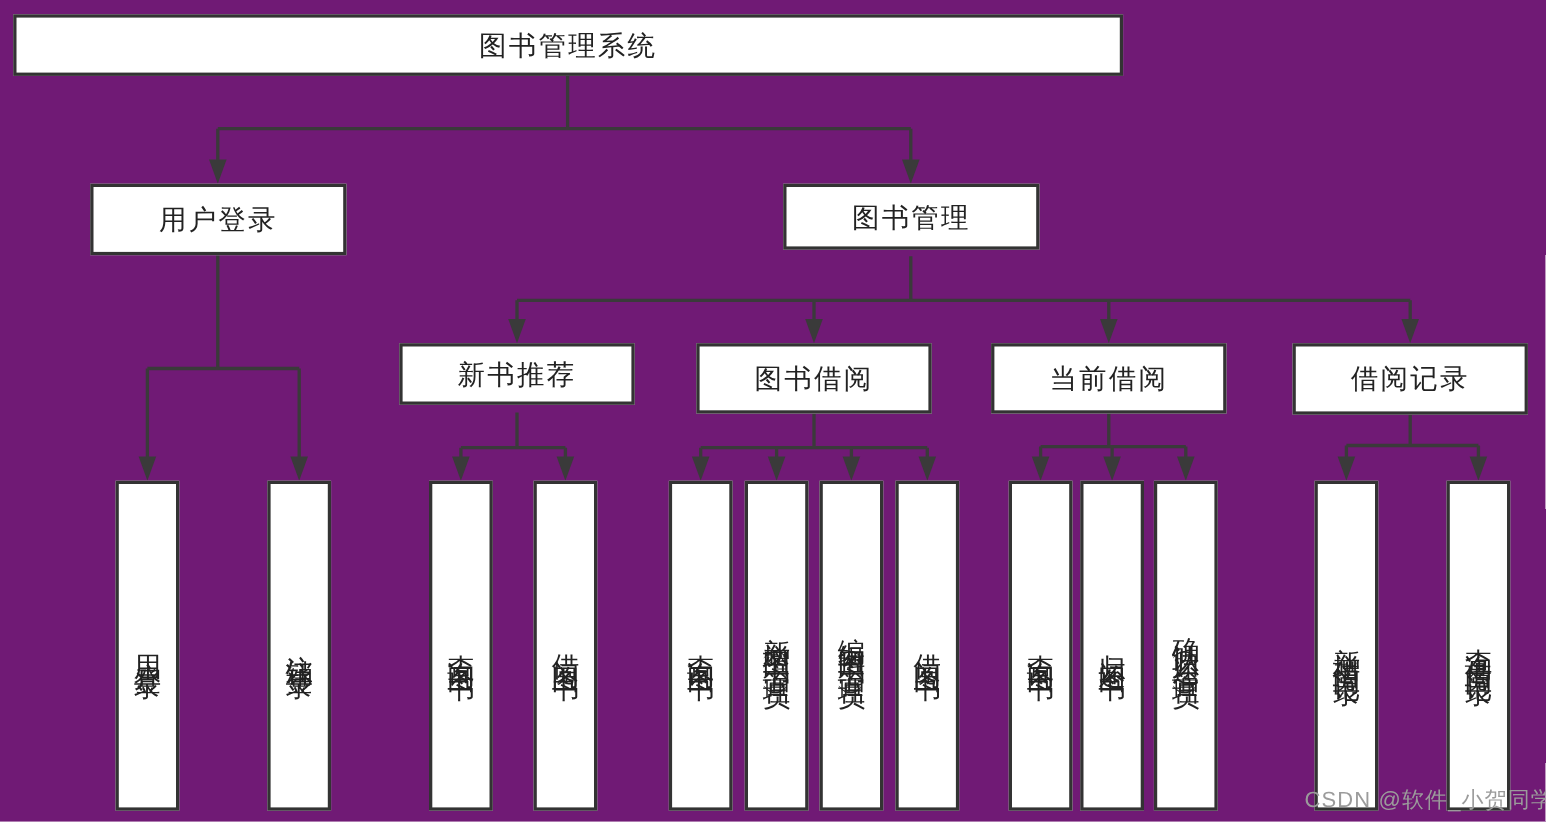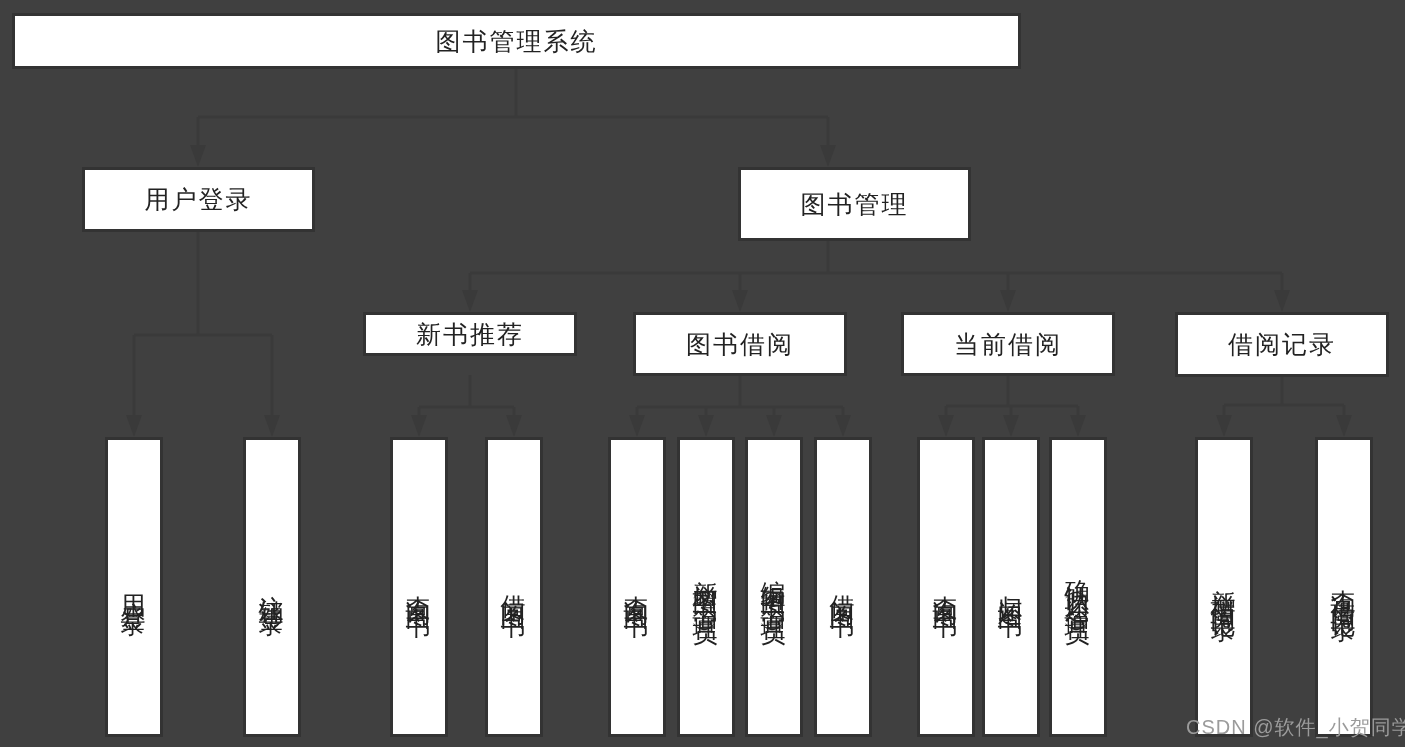--- a/index.html
+++ b/index.html
@@ -1,18 +1,18 @@
 <!DOCTYPE html>
 <html><head>
 <meta charset="utf-8">
 <style>
   html,body{margin:0;padding:0;background:#ffffff;}
   body{width:1405px;height:747px;overflow:hidden;
        font-family:"Liberation Sans","DejaVu Sans",sans-serif;}
-  .stage{position:relative;width:1405px;height:747px;background:#404040;}
+  .stage{position:relative;width:1405px;height:747px;background:#701a75;}
   .wires{position:absolute;left:0;top:0;z-index:1;}
   .box{position:absolute;box-sizing:border-box;background:#ffffff;
        border:3px solid #333333;display:flex;align-items:center;
        justify-content:center;z-index:2;}
   .box span{color:#222222;font-size:25px;letter-spacing:2px;white-space:nowrap;}
   .v span{writing-mode:vertical-rl;text-orientation:mixed;letter-spacing:6px;}
   .watermark{position:absolute;left:1186px;top:714px;z-index:5;
              color:#9b9b9b;font-size:20px;letter-spacing:1px;white-space:nowrap;}
 </style>
 </head>
@@ -53,25 +53,25 @@
     </g>
   </svg>
 
   <div class="box h" style="left:12px;top:13px;width:1009px;height:56px;">
     <span>图书管理系统</span>
   </div>
 
   <div class="box h" style="left:82px;top:167px;width:233px;height:65px;">
     <span>用户登录</span>
   </div>
-  <div class="box h" style="left:712px;top:167px;width:233px;height:74px;margin-left:26px;">
+  <div class="box h" style="left:712px;top:167px;width:233px;height:60px;">
     <span>图书管理</span>
   </div>
 
-  <div class="box h" style="left:363px;top:312px;width:214px;height:44px;">
+  <div class="box h" style="left:363px;top:312px;width:214px;height:56px;">
     <span>新书推荐</span>
   </div>
   <div class="box h" style="left:633px;top:312px;width:214px;height:64px;text-align:right;">
     <span>图书借阅</span>
   </div>
   <div class="box h" style="left:1175px;top:312px;width:214px;height:65px;">
     <span>借阅记录</span>
   </div>
   <div class="box h" style="left:901px;top:312px;width:214px;height:64px;">
     <span>当前借阅</span>

